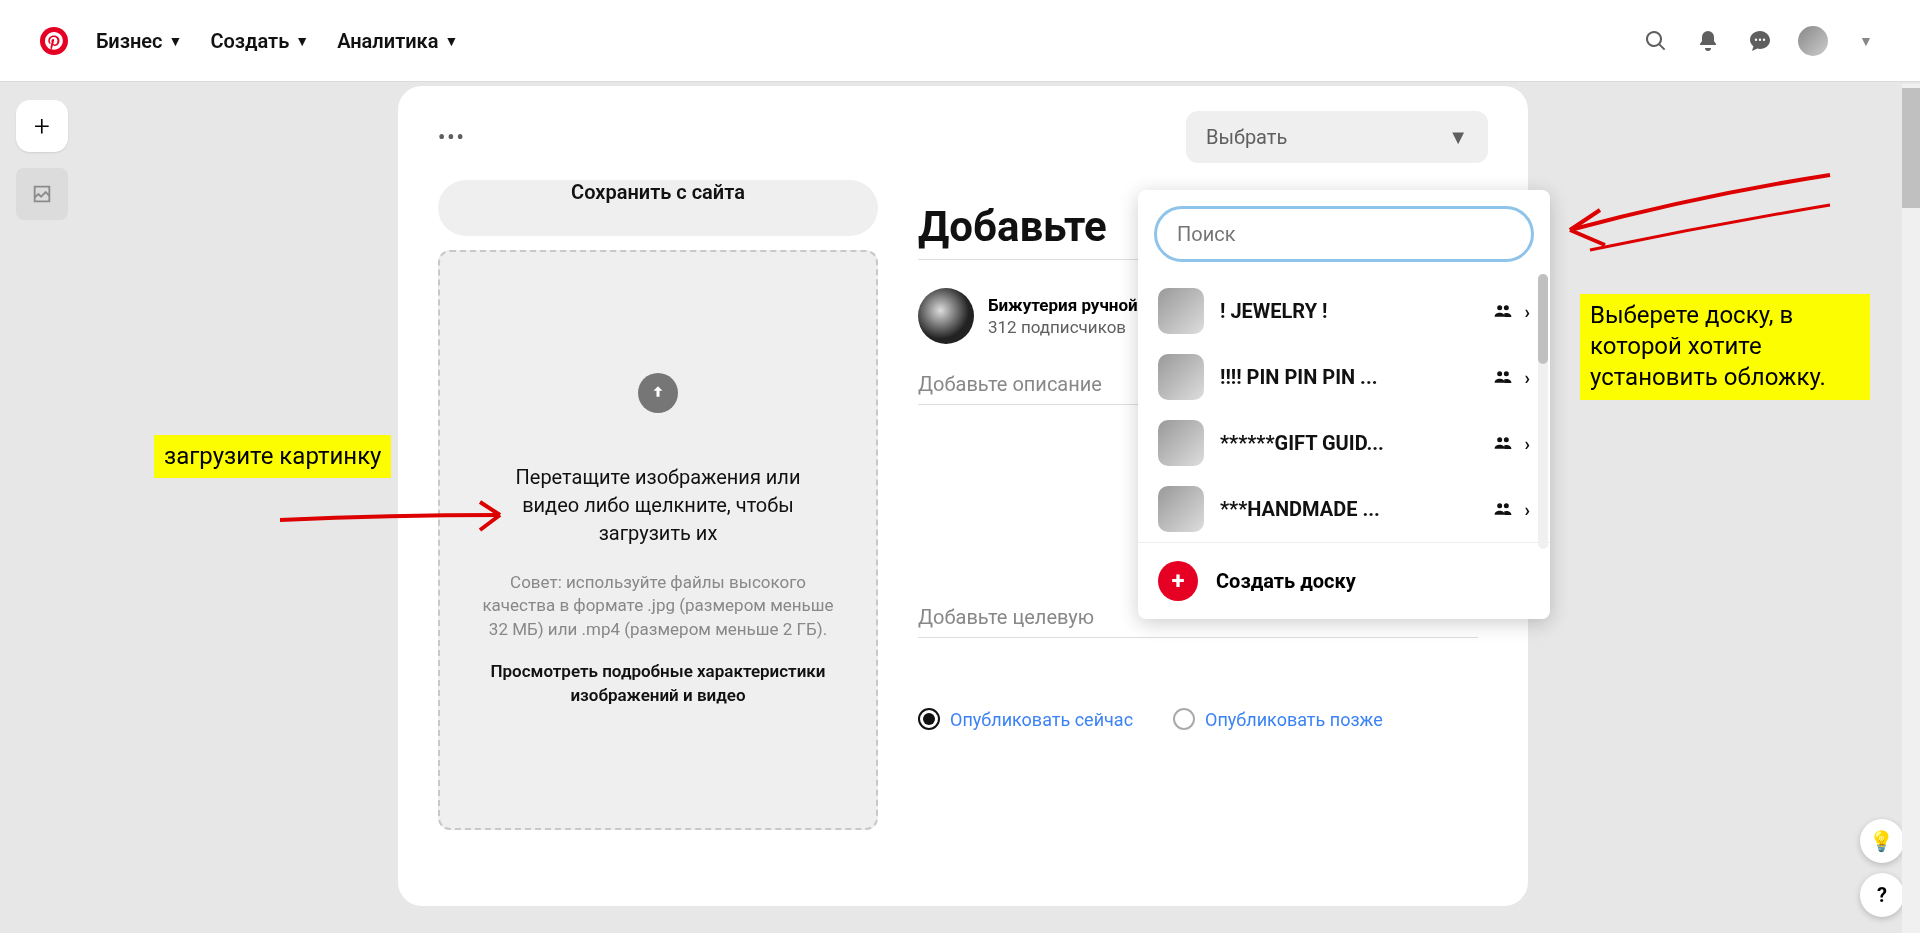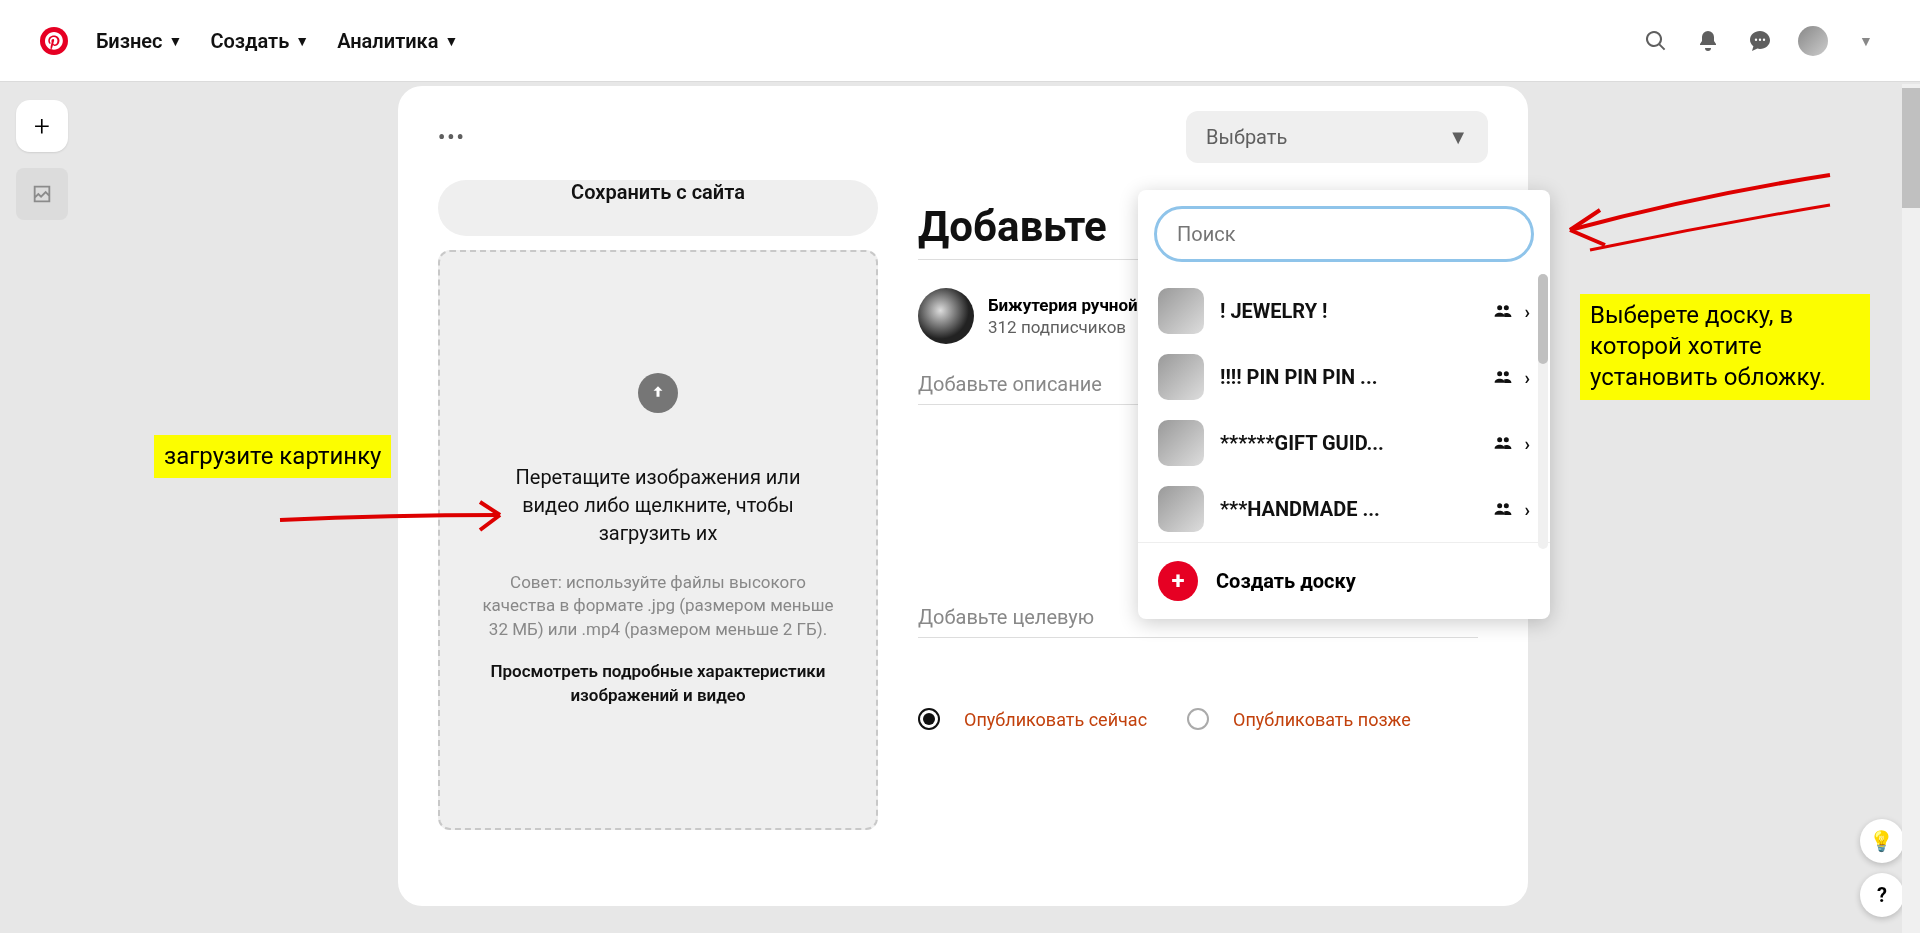--- a/index.html
+++ b/index.html
@@ -38,21 +38,21 @@
 .right-col { width: 560px; padding-top: 22px; }
 .title-input { font-size: 42px; font-weight: 700; color: #111; border: none; border-bottom: 1px solid #ddd; padding-bottom: 8px; width: 100%; }
 .profile-row { display: flex; align-items: center; gap: 14px; margin-top: 28px; }
 .profile-avatar { width: 56px; height: 56px; border-radius: 50%; background: #333 radial-gradient(circle at 40% 40%, #ddd 0%, #222 60%); }
 .profile-info { font-size: 17px; line-height: 1.3; }
 .profile-name { font-weight: 700; }
 .profile-followers { color: #5f5f5f; }
 .desc-input { margin-top: 28px; font-size: 20px; color: #888; border-bottom: 1px solid #ddd; padding-bottom: 8px; width: 100%; }
 .target-input { margin-top: 200px; font-size: 20px; color: #888; border-bottom: 1px solid #ddd; padding-bottom: 8px; width: 100%; }
 .publish-row { display: flex; gap: 40px; margin-top: 70px; align-items: center; }
-.radio-opt { display: flex; align-items: center; gap: 24px; font-size: 18px; color: #c2410c; cursor: pointer; }
+.radio-opt { display: flex; align-items: center; gap: 10px; font-size: 18px; color: #3b82f6; cursor: pointer; }
 .radio { width: 22px; height: 22px; border: 2px solid #111; border-radius: 50%; position: relative; }
 .radio.checked::after { content: ""; position: absolute; inset: 3px; background: #111; border-radius: 50%; }
 .radio.unchecked { border-color: #aaa; }
 
 
 .dropdown { position: absolute; left: 1138px; top: 190px; width: 412px; background: #fff; border-radius: 8px; box-shadow: 0 4px 20px rgba(0,0,0,0.2); overflow: hidden; z-index: 10; }
 .dd-search-wrap { padding: 16px; }
 .dd-search { width: 100%; height: 56px; border: 3px solid #8fc4ea; border-radius: 28px; padding: 0 20px; font-size: 20px; color: #888; outline: none; }
 .dd-section-label { padding: 0 20px 8px; font-size: 17px; color: #5f5f5f; }
 .dd-list { max-height: 360px; overflow-y: auto; }

